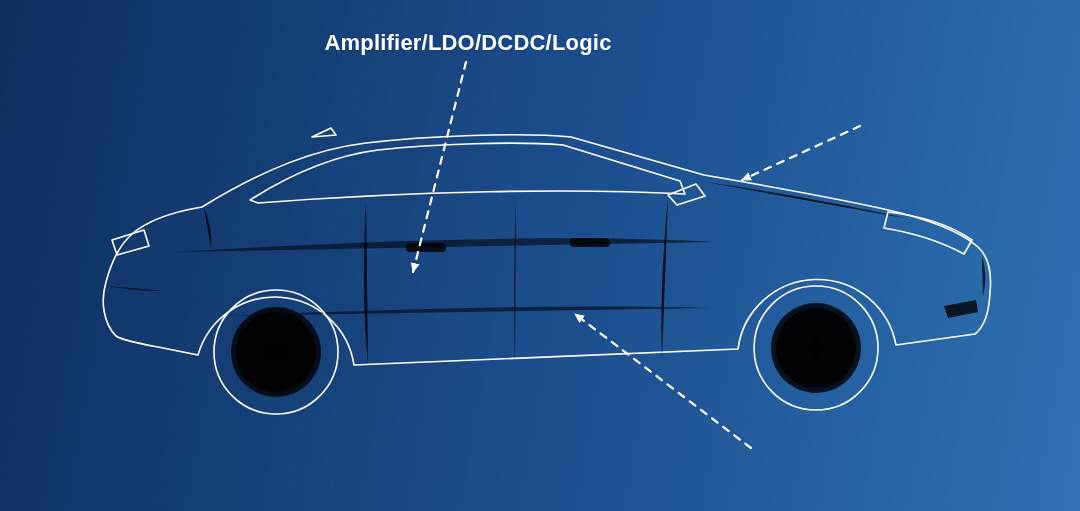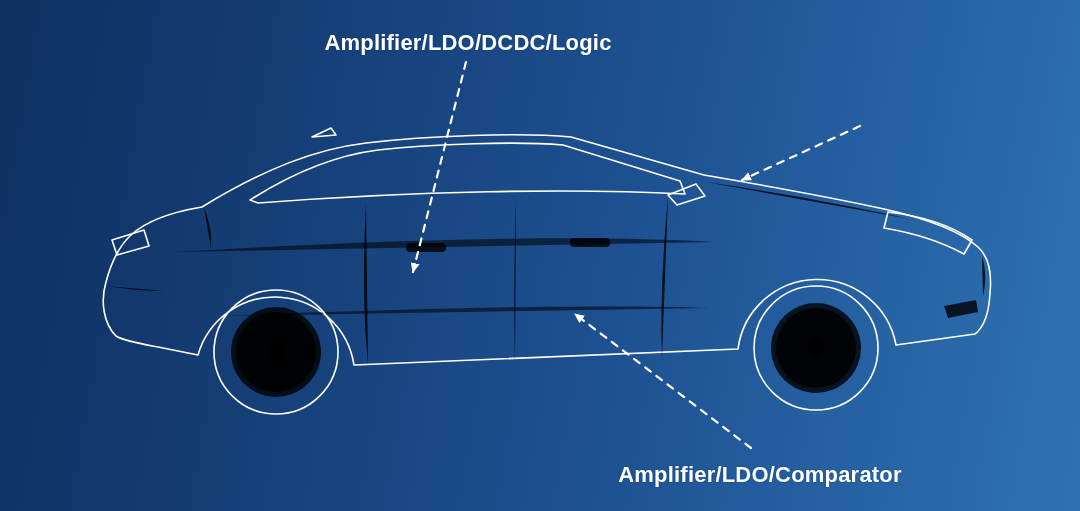--- a/index.html
+++ b/index.html
@@ -158,15 +158,14 @@
       <path class="arrow" d="M 846 126 L 728 180" marker-end="url(#arrowhead)"></path>
     </g>
     <g>
       <path class="arrow" d="M 737 448 L 561 314" marker-end="url(#arrowhead)"></path>
     </g>
   </svg>
 
   <div class="label label-top">Amplifier/LDO/DCDC/Logic</div>
 
 
-  <div class="label label-bottom">Amplifier/LDO/Comparator</div>
 
 </div>
 
 </body></html>

